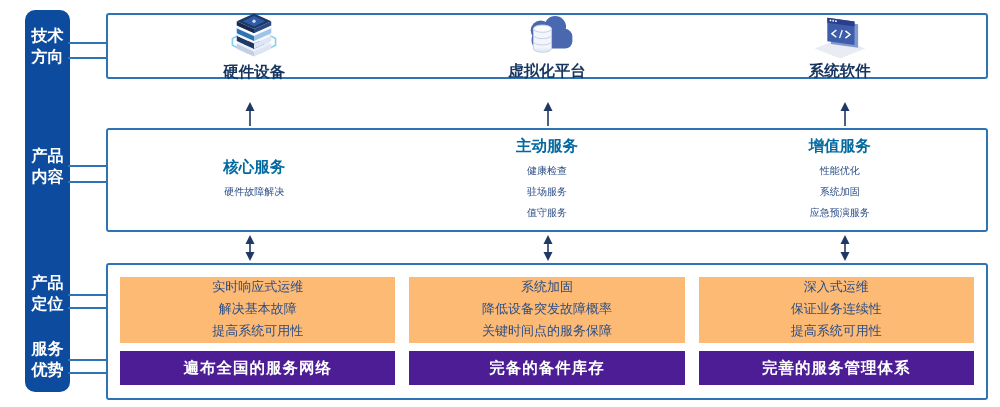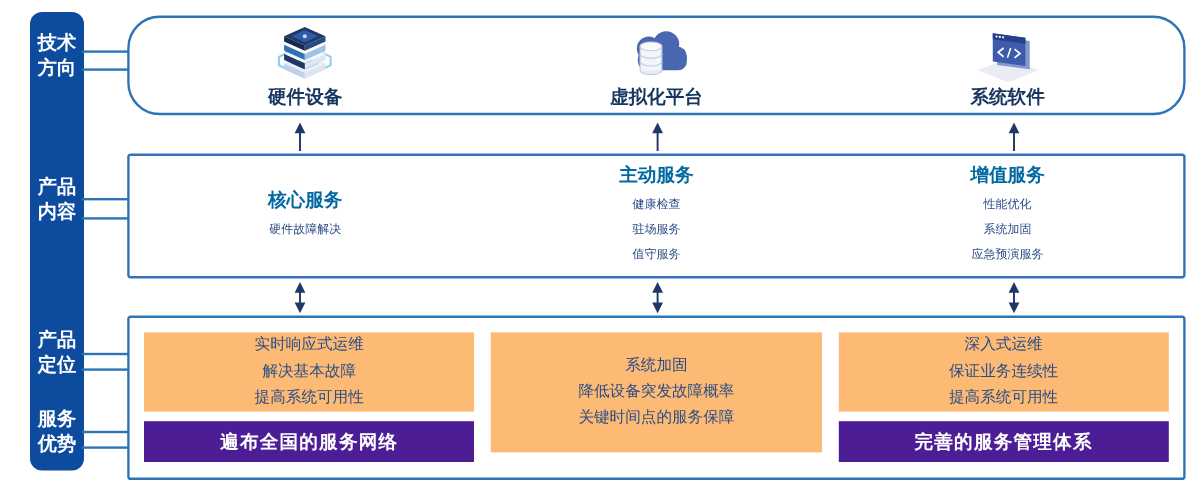--- a/index.html
+++ b/index.html
@@ -9,21 +9,21 @@
   }
   
   .sidebar{position:absolute;left:25px;top:10px;width:45px;height:382px;
     background:#0d4b9f;border-radius:10px;}
   .side-label{position:absolute;left:25px;width:45px;text-align:center;
     color:#ffffff;font-weight:bold;font-size:16px;line-height:21px;}
   .connector{position:absolute;left:68px;width:40px;height:2px;background:#2e74b5;}
   
   .box{position:absolute;left:106px;width:882px;box-sizing:border-box;
     background:#ffffff;border:2px solid #2e74b5;border-radius:3px;}
-  .box-top{top:13px;height:83px;display:flex;border-radius:27px;}
+  .box-top{top:13px;height:66px;display:flex;}
   .box-mid{top:128px;height:104px;display:flex;}
   .box-bottom{top:263px;height:137px;display:flex;gap:14px;padding:12px 12px 13px;}
   .col{flex:1;display:flex;flex-direction:column;align-items:center;justify-content:center;}
   
   .icon-wrap{height:52px;display:flex;align-items:flex-end;justify-content:center;}
   .tech-label{font-size:15.5px;font-weight:bold;color:#17355e;margin-top:2px;}
   
   .svc-heading{font-size:15.5px;font-weight:bold;color:#0369a1;line-height:22px;margin-bottom:3px;}
   .svc-item{font-size:10px;color:#2b4d86;line-height:21px;}
   
@@ -201,20 +201,21 @@
       </div>
       <div class="banner">遍布全国的服务网络</div>
     </div>
 
     <div class="bcol">
       <div class="gray-panel">
         <div class="pos-line">系统加固</div>
         <div class="pos-line">降低设备突发故障概率</div>
         <div class="pos-line">关键时间点的服务保障</div>
       </div>
+      <div class="banner">完备的备件库存</div>
     </div>
 
     <div class="bcol">
       <div class="gray-panel">
         <div class="pos-line">深入式运维</div>
         <div class="pos-line">保证业务连续性</div>
         <div class="pos-line">提高系统可用性</div>
       </div>
       <div class="banner">完善的服务管理体系</div>
     </div>

